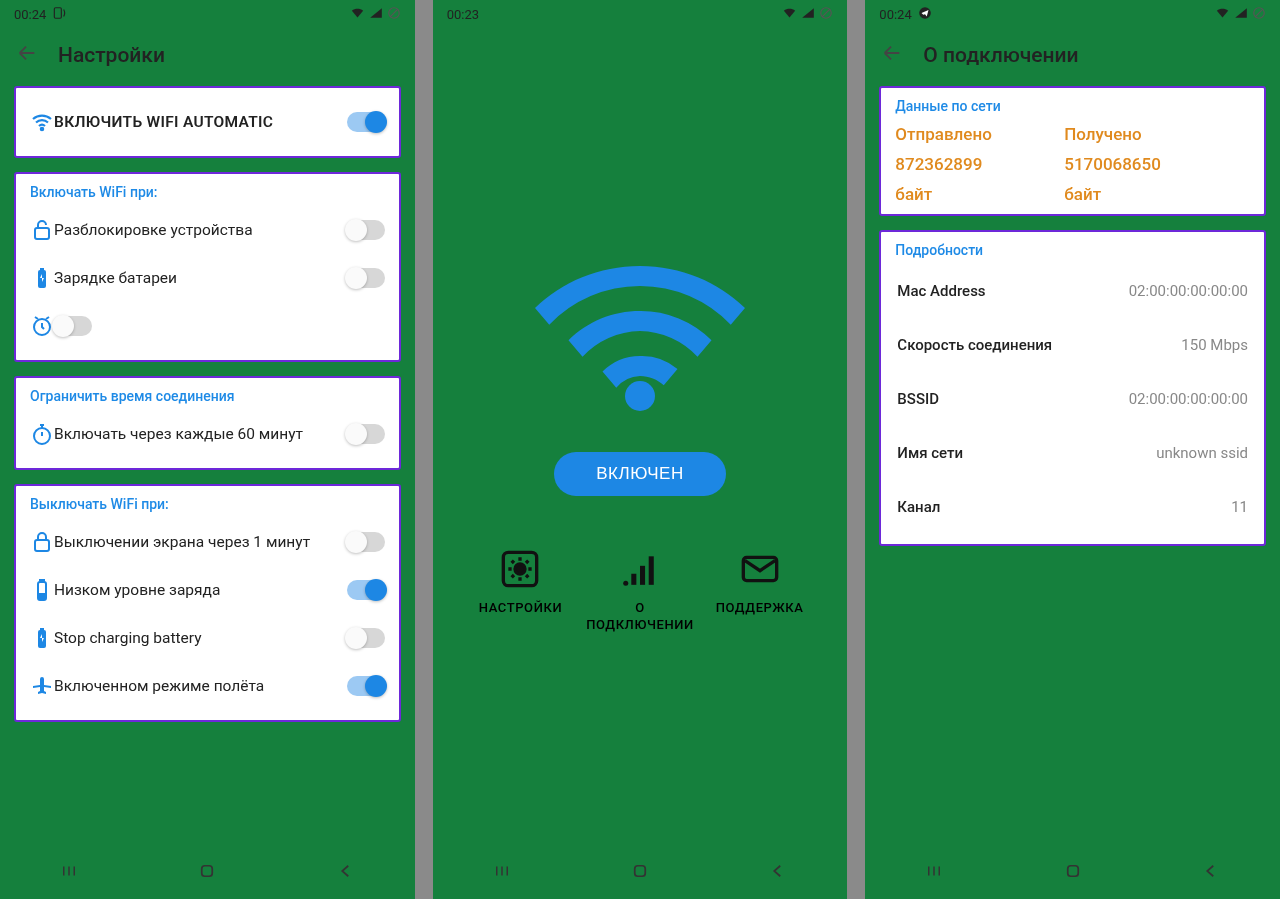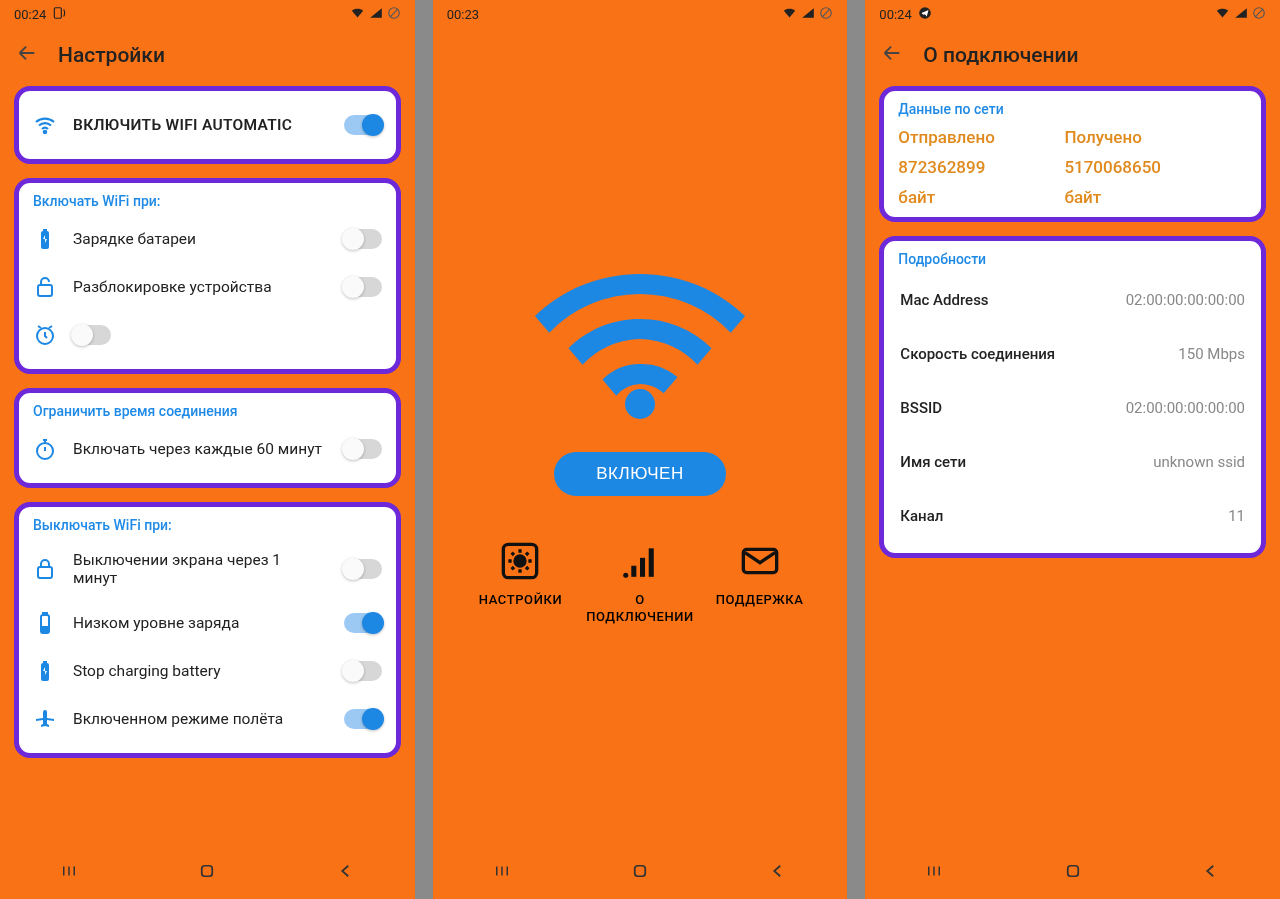--- a/index.html
+++ b/index.html
@@ -7,21 +7,21 @@
   font-family: -apple-system, Roboto, "Segoe UI", Arial, sans-serif;
   background: #8a8a8a;
   width: 1280px;
   height: 899px;
   display: flex;
   gap: 18px;
   overflow: hidden;
 }
 .phone {
   flex: 1;
-  background: #f97316;
+  background: #15803d;
   display: flex;
   flex-direction: column;
   position: relative;
   overflow: hidden;
 }
 .statusbar {
   height: 28px;
   display: flex;
   align-items: center;
   justify-content: space-between;
@@ -42,35 +42,34 @@
   font-weight: 500;
   color: #222;
 }
 .body-scroll {
   flex: 1;
   overflow-y: hidden;
   padding: 0 14px 8px;
 }
 .card {
   background: #fff;
-  border: 5px solid #6d28d9;
-  border-radius: 16px;
+  border: 2px solid #6d28d9;
+  border-radius: 3px;
   padding: 10px 14px;
   margin-bottom: 14px;
 }
 .section-title {
   color: #1e8ae6;
   font-size: 14px;
   font-weight: 500;
   margin-bottom: 6px;
 }
 .row {
   display: flex;
   align-items: center;
-  gap: 16px;
   padding: 12px 0;
   min-height: 48px;
 }
 .row .icon { width: 24px; height: 24px; display:flex; align-items:center; justify-content:center; }
 .row .label {
   flex: 1;
   font-size: 15.5px;
   color: #222;
 }
 .row .label.bold { font-weight: 600; letter-spacing: .3px; }
@@ -87,21 +86,21 @@
 .toggle.off::after { left: -2px; background: #fafafa; }
 .toggle.on::after  { right: -2px; background: #1d87e4; }
 
 
 .center-body {
   flex: 1;
   display: flex;
   flex-direction: column;
   align-items: center;
   justify-content: center;
-  gap: 24px;
+  gap: 32px;
 }
 .wifi-big svg { width: 250px; height: auto; }
 .pill {
   background: #1d87e4;
   color: #fff;
   font-size: 17px;
   font-weight: 500;
   letter-spacing: .5px;
   padding: 12px 42px;
   border-radius: 28px;
@@ -209,37 +208,37 @@
         </span>
         <span class="label bold">ВКЛЮЧИТЬ WIFI AUTOMATIC</span>
         <span class="toggle on"></span>
       </div>
     </div>
 
     <div class="card">
       <div class="section-title">Включать WiFi при:</div>
       <div class="row">
         <span class="icon">
+            <svg viewBox="0 0 24 24" fill="none" stroke="#1d87e4" stroke-width="2">
+              <rect x="5" y="10" width="14" height="11" rx="2"></rect>
+              <path d="M8 10V7a4 4 0 0 1 8 0"></path>
+            </svg>
+          </span>
+        <span class="label">Разблокировке устройства</span>
+        <span class="toggle off"></span>
+      </div>
+      <div class="row">
+        <span class="icon">
             <svg viewBox="0 0 24 24" fill="#1d87e4">
               <rect x="8" y="4" width="8" height="18" rx="2"></rect>
               <rect x="10" y="2" width="4" height="2"></rect>
               <path d="M12 8l-2 4h4l-2 4" fill="#fff"></path>
             </svg>
           </span>
         <span class="label">Зарядке батареи</span>
-        <span class="toggle off"></span>
-      </div>
-      <div class="row">
-        <span class="icon">
-            <svg viewBox="0 0 24 24" fill="none" stroke="#1d87e4" stroke-width="2">
-              <rect x="5" y="10" width="14" height="11" rx="2"></rect>
-              <path d="M8 10V7a4 4 0 0 1 8 0"></path>
-            </svg>
-          </span>
-        <span class="label">Разблокировке устройства</span>
         <span class="toggle off"></span>
       </div>
       <div class="row">
         <span class="icon">
             <svg viewBox="0 0 24 24" fill="none" stroke="#1d87e4" stroke-width="2">
               <circle cx="12" cy="13" r="8"></circle>
               <path d="M12 9v4l2 2M5 3l3 2M19 3l-3 2"></path>
             </svg>
           </span>
         <span class="toggle off"></span>

